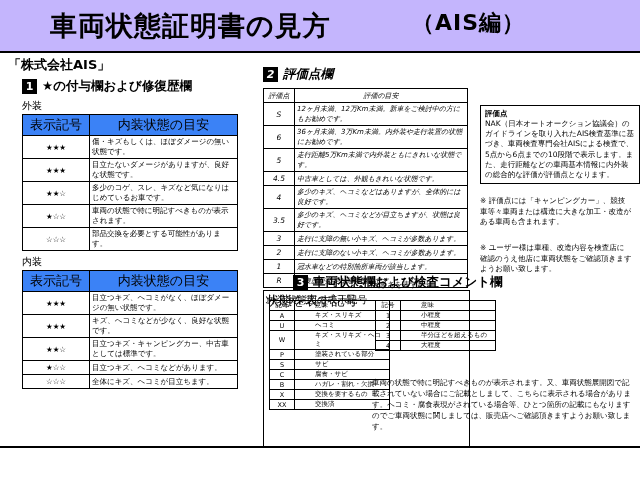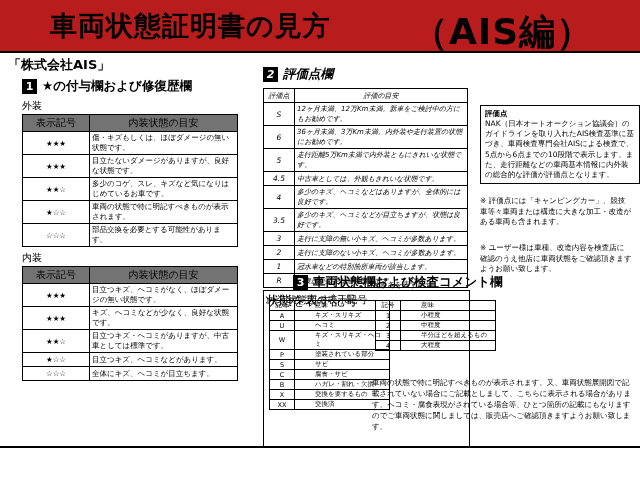--- a/index.html
+++ b/index.html
@@ -8,32 +8,32 @@
     background:#ffffff;
     font-family:"DejaVu Sans","Liberation Sans",sans-serif;
     color:#000;
     overflow:hidden;
   }
   .page{position:relative;width:640px;height:480px;}
 
   
   .header{
     position:absolute;left:0;top:0;width:640px;height:52px;
-    background:#b91c1c;
+    background:#c4b5fd;
   }
   .header-rule{
     position:absolute;left:0;top:51px;width:640px;height:2px;background:#000;
   }
   .header-title{
     position:absolute;left:50px;top:8px;
     font-size:27px;font-weight:bold;letter-spacing:1px;
   }
   .header-sub{
     position:absolute;left:412px;top:8px;
-    font-size:36px;font-weight:bold;letter-spacing:1px;
+    font-size:22px;font-weight:bold;letter-spacing:1px;
   }
   .company{
     position:absolute;left:8px;top:56px;
     font-size:13px;font-weight:bold;
   }
 
   
   .numbox{
     display:inline-block;width:15px;height:15px;line-height:15px;
     background:#000;color:#fff;text-align:center;font-size:11px;font-weight:bold;
@@ -46,21 +46,21 @@
   
   .sec1{position:absolute;left:22px;top:76px;width:205px;}
   .sec1 .hd{white-space:nowrap;}
   .lbl{font-size:10px;margin:4px 0 1px 0;}
 
   table.grid{border-collapse:collapse;width:205px;table-layout:fixed;}
   table.grid td{
     border:1px solid #000;font-size:7.5px;padding:1px 2px;height:11px;
     vertical-align:middle;
   }
-  table.grid td.hdc{text-align:center;font-size:10px;background:#737373;}
+  table.grid td.hdc{text-align:center;font-size:13px;background:#3b82f6;}
   td.star{text-align:center;letter-spacing:0px;font-size:8px;white-space:nowrap;}
   .c1{width:62px;}
   .c2{width:143px;}
 
   
   .sec2{position:absolute;left:263px;top:64px;width:205px;font-style:italic;}
   table.eval{border-collapse:collapse;width:205px;table-layout:fixed;}
   table.eval td{border:1px solid #000;font-size:7px;padding:1px 2px;height:11px;}
   table.eval td.sc{width:26px;text-align:center;font-size:7.5px;}
   table.eval td.hdc{text-align:center;font-size:7px;}
@@ -167,21 +167,21 @@
       <tr>
             <td class="star">★★★</td>
             <td>目立つキズ、ヘコミがなく、ほぼダメージの無い状態です。</td>
           </tr>
       <tr>
             <td class="star">★★★</td>
             <td>キズ、ヘコミなどが少なく、良好な状態です。</td>
           </tr>
       <tr>
             <td class="star">★★☆</td>
-            <td>目立つキズ・ヘコミがありますが、中古車としては標準です。</td>
+            <td>目立つキズ・キャンピングカー、中古車としては標準です。</td>
           </tr>
       <tr>
             <td class="star">★☆☆</td>
             <td>目立つキズ、ヘコミなどがあります。</td>
           </tr>
       <tr>
             <td class="star">☆☆☆</td>
             <td>全体にキズ、ヘコミが目立ちます。</td>
           </tr>
     </tbody>

